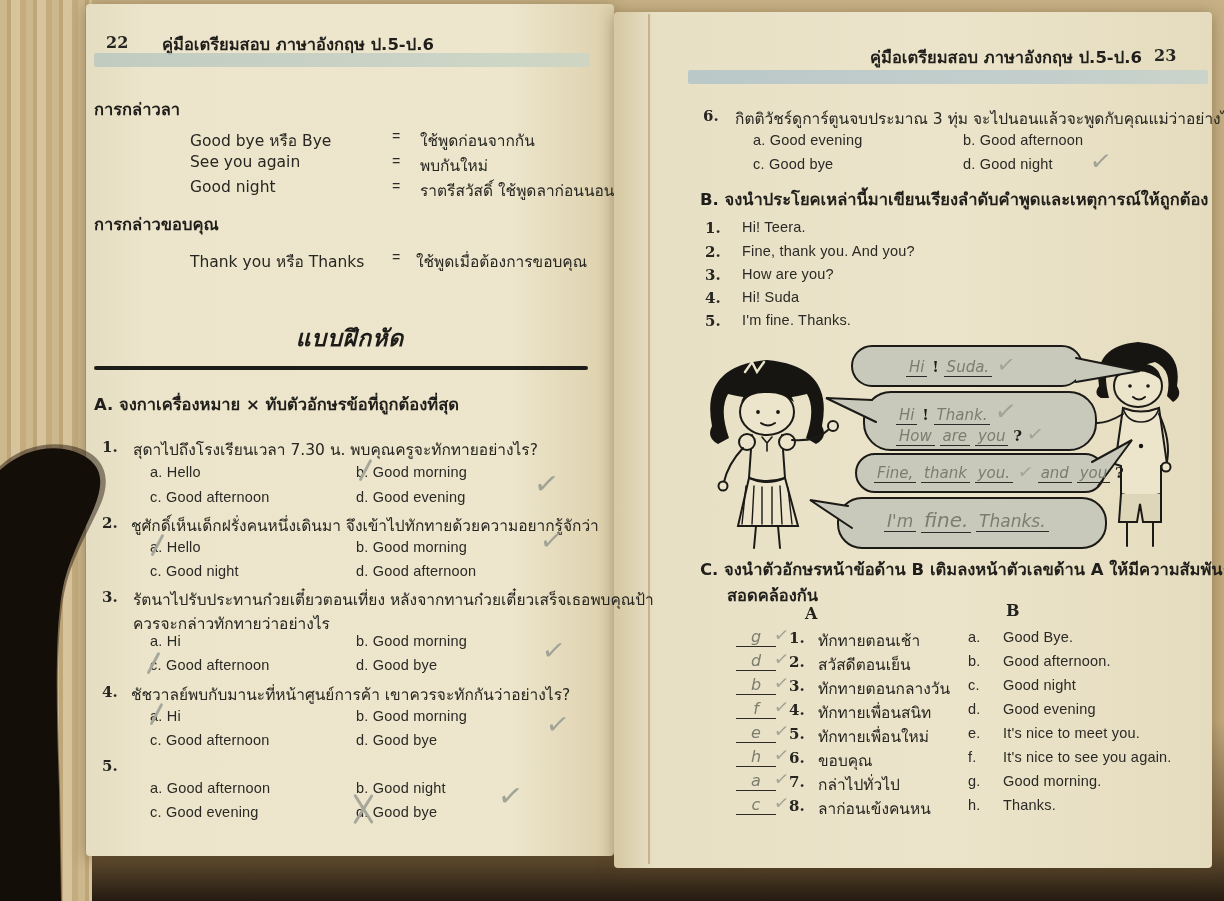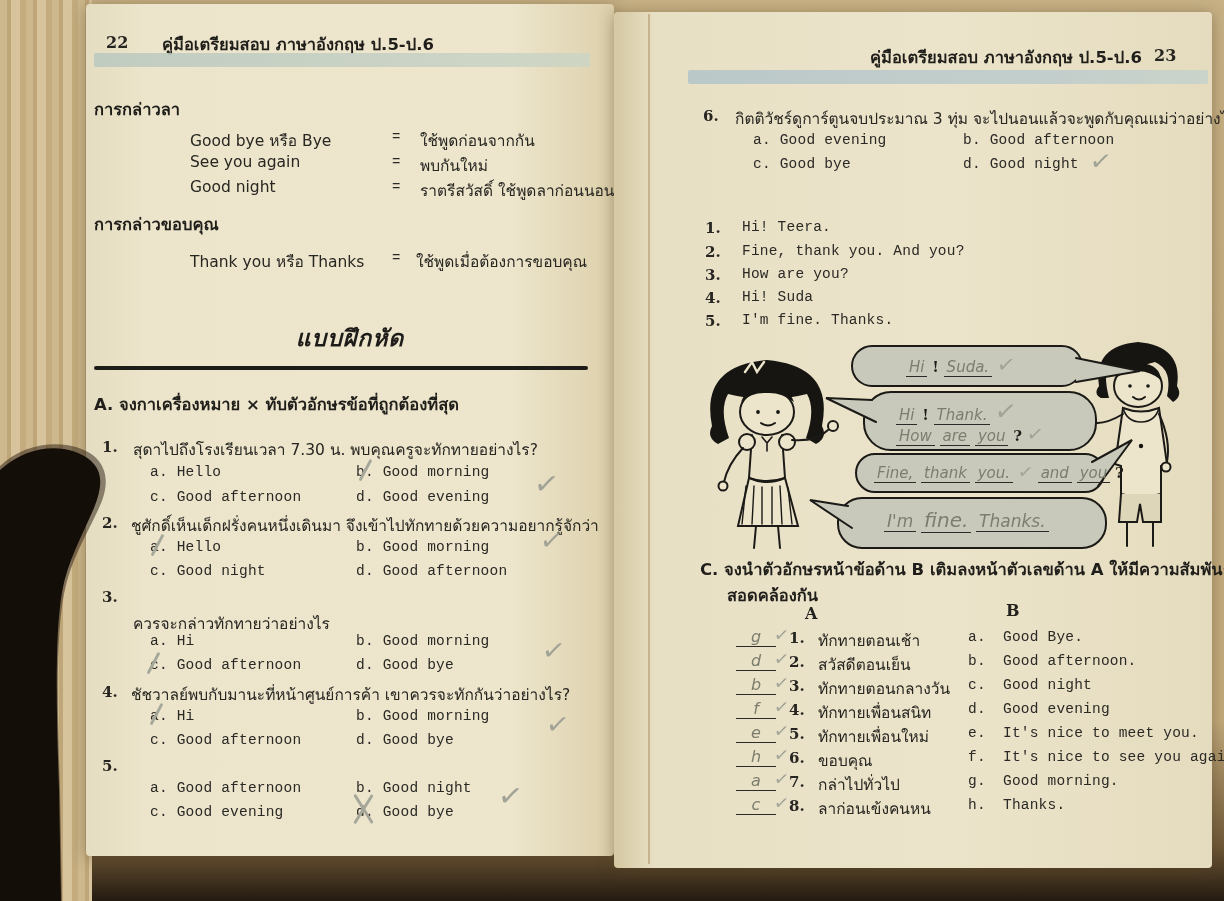--- a/index.html
+++ b/index.html
@@ -13,21 +13,21 @@
          background:linear-gradient(90deg,#e5ddc1,#ece5cb 12%,#ede6cd 80%,#ddd0ab 100%);}
   .page-right{left:614px;top:12px;width:598px;height:856px;
          background:linear-gradient(90deg,#d5c8a2,#e8e0c5 7%,#ece4ca 55%,#e5dcbf 100%);}
   .gutter-line{position:absolute;left:648px;top:14px;width:2px;height:850px;background:#ab9164;opacity:.55;}
   .band{position:absolute;height:14px;border-radius:2px;}
   .band-l{left:94px;top:53px;width:496px;background:linear-gradient(90deg,#bac8bf,#c3cfc4 60%,#ccd5c5);opacity:.85;}
   .band-r{left:688px;top:70px;width:520px;background:linear-gradient(90deg,#b2c4c8,#bccbcd 70%,#c6d2cc);opacity:.85;}
   .t{position:absolute;white-space:nowrap;}
   .th{font-family:"DejaVu Sans",sans-serif;font-size:15.5px;color:#272621;}
   .hb{font-weight:bold;font-size:16.5px;color:#1f1e1a;}
-  .en{font-family:Liberation Mono, monospace;font-size:14.5px;color:#2a2925;letter-spacing:.2px;text-align:right;}
+  .en{font-family:Liberation Sans, sans-serif;font-size:14.5px;color:#2a2925;letter-spacing:.2px;text-align:right;}
   .num{font-family:"DejaVu Serif",serif;font-weight:bold;font-size:15px;color:#262521;}
   .eq{font-family:"Liberation Mono",monospace;font-size:14px;color:#2a2925;}
   .ex-head{font-size:23px;font-weight:bold;font-style:italic;color:#1d1c18;letter-spacing:1px;}
   .rule{position:absolute;left:94px;top:366px;width:494px;height:4px;background:#1d1c18;border-radius:2px;}
   .hw{font-family:"DejaVu Sans",sans-serif;font-style:italic;font-size:15px;color:#7b7d6e;}
   .chk{font-family:"DejaVu Sans",sans-serif;color:#a2a397;transform:rotate(8deg);}
   .bl{border-bottom:1.6px solid #2c2b27;padding:0 3px;}
   .pslash{position:absolute;width:2.5px;height:24px;border-radius:2px;background:#a6a79b;transform:rotate(28deg);}
   .bubble-text{position:absolute;z-index:3;font-size:15px;}
   .bubble-text .p{font-family:"DejaVu Serif",serif;color:#1e1d19;font-weight:bold;}
@@ -80,20 +80,21 @@
   <div class="t num" style="left:102px;top:514px;">2.</div>
   <div class="t th" style="left:131px;top:513px;">ชูศักดิ์เห็นเด็กฝรั่งคนหนึ่งเดินมา  จึงเข้าไปทักทายด้วยความอยากรู้จักว่า</div>
   <div class="t en" style="left:150px;top:539px;">a.  Hello</div>
   <div class="t en" style="left:356px;top:539px;">b.  Good morning</div>
   <div class="t en" style="left:150px;top:563px;">c.  Good night</div>
   <div class="t en" style="left:356px;top:563px;">d.  Good afternoon</div>
   <div class="pslash" style="left:156px;top:533px;"></div>
   <div class="t chk" style="left:540px;top:524px;font-size:28px;">✓</div>
 
   <div class="t num" style="left:102px;top:588px;">3.</div>
+  <div class="t th" style="left:133px;top:587px;">รัตนาไปรับประทานก๋วยเตี๋ยวตอนเที่ยง  หลังจากทานก๋วยเตี๋ยวเสร็จเธอพบคุณป้า</div>
   <div class="t th" style="left:133px;top:611px;">ควรจะกล่าวทักทายว่าอย่างไร</div>
   <div class="t en" style="left:150px;top:633px;">a.  Hi</div>
   <div class="t en" style="left:356px;top:633px;">b.  Good morning</div>
   <div class="t en" style="left:150px;top:657px;">c.  Good afternoon</div>
   <div class="t en" style="left:356px;top:657px;">d.  Good bye</div>
   <div class="pslash" style="left:152px;top:651px;"></div>
   <div class="t chk" style="left:542px;top:634px;font-size:28px;">✓</div>
 
   <div class="t num" style="left:102px;top:683px;">4.</div>
   <div class="t th" style="left:131px;top:682px;">ชัชวาลย์พบกับมานะที่หน้าศูนย์การค้า  เขาควรจะทักกันว่าอย่างไร?</div>
@@ -118,20 +119,21 @@
   <div class="band band-r"></div>
 
   <div class="t num" style="left:703px;top:107px;">6.</div>
   <div class="t th" style="left:735px;top:106px;">กิตติวัชร์ดูการ์ตูนจบประมาณ 3 ทุ่ม  จะไปนอนแล้วจะพูดกับคุณแม่ว่าอย่างไร?</div>
   <div class="t en" style="left:753px;top:132px;">a.  Good evening</div>
   <div class="t en" style="left:963px;top:132px;">b.  Good afternoon</div>
   <div class="t en" style="left:753px;top:156px;">c.  Good bye</div>
   <div class="t en" style="left:963px;top:156px;">d.  Good night</div>
   <div class="t chk" style="left:1090px;top:146px;font-size:26px;">✓</div>
 
+  <div class="t th hb" style="left:700px;top:186px;">B. จงนำประโยคเหล่านี้มาเขียนเรียงลำดับคำพูดและเหตุการณ์ให้ถูกต้อง</div>
   <div class="t num" style="left:705px;top:219px;">1.</div>
   <div class="t en" style="left:742px;top:219px;">Hi!  Teera.</div>
   <div class="t num" style="left:705px;top:243px;">2.</div>
   <div class="t en" style="left:742px;top:243px;">Fine, thank you.   And you?</div>
   <div class="t num" style="left:705px;top:266px;">3.</div>
   <div class="t en" style="left:742px;top:266px;">How are you?</div>
   <div class="t num" style="left:705px;top:289px;">4.</div>
   <div class="t en" style="left:742px;top:289px;">Hi!  Suda</div>
   <div class="t num" style="left:705px;top:312px;">5.</div>
   <div class="t en" style="left:742px;top:312px;">I'm fine.   Thanks.</div>

